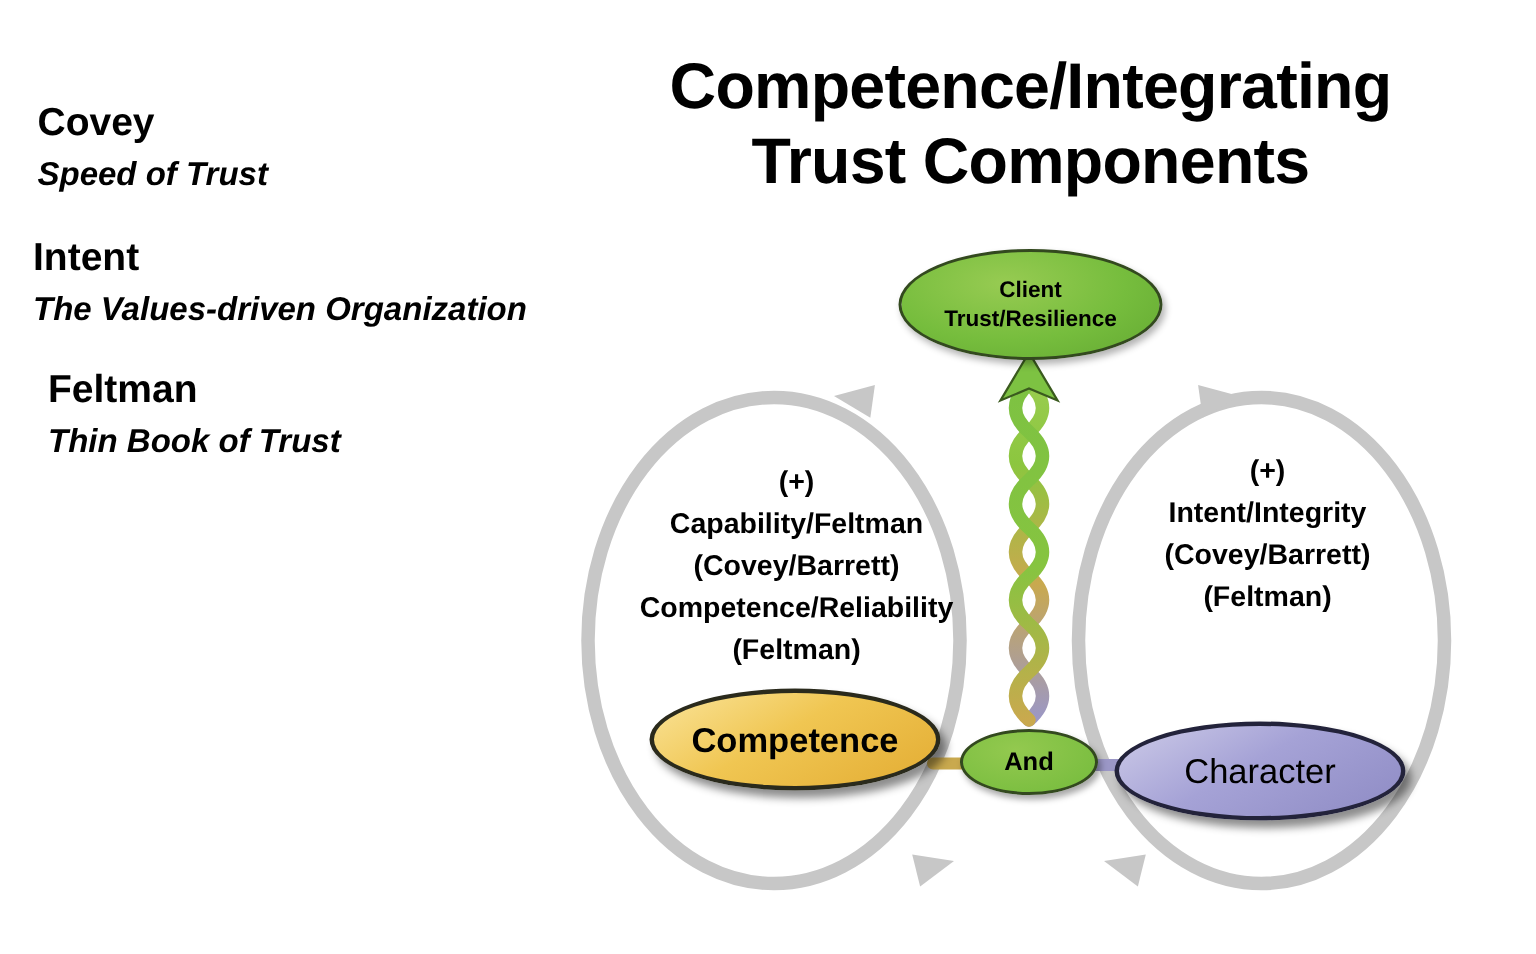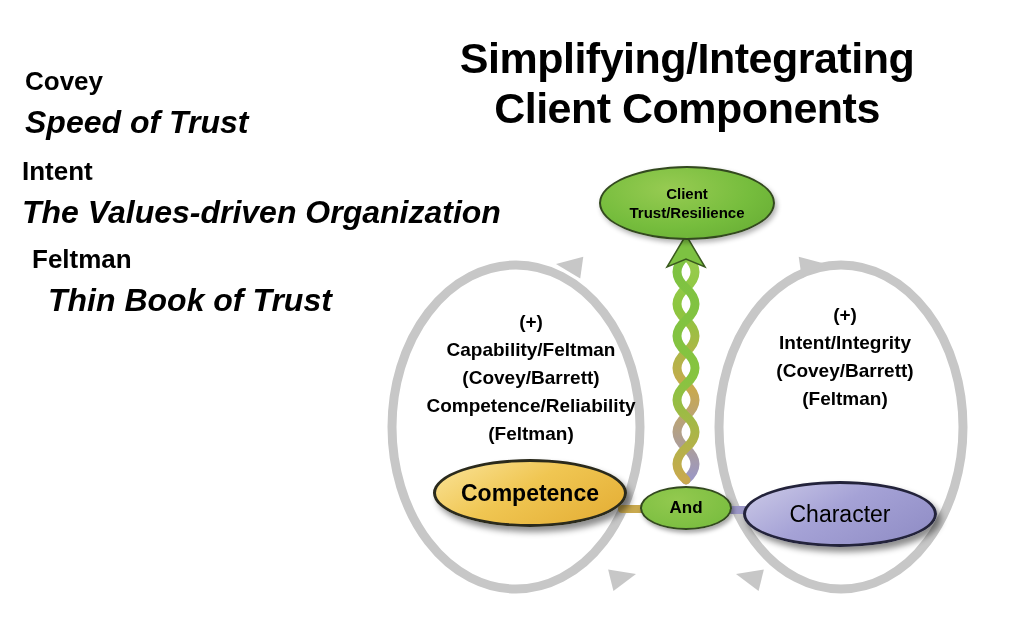--- a/index.html
+++ b/index.html
@@ -3,21 +3,21 @@
 <meta charset="utf-8">
 <style>
   html,body{margin:0;padding:0;background:#ffffff;}
   .stage{
     position:relative;width:984px;height:636px;background:#ffffff;
     font-family:"Liberation Sans",sans-serif;color:#000;overflow:hidden;
   }
   .abs{position:absolute;}
   
   .ref-author{font-size:26px;font-weight:600;line-height:1.2;}
-  .ref-work{font-size:32px;font-weight:600;font-style:italic;line-height:1.2;}
+  .ref-work{font-size:22px;font-weight:600;font-style:italic;line-height:1.2;}
   
   .title-block{left:420px;top:34px;width:534px;text-align:center;
     font-size:43px;font-weight:700;letter-spacing:-0.5px;line-height:1.16;z-index:2;}
   
   .svg-layer{left:0;top:0;z-index:1;}
   
   .ellipse{border-radius:50%;display:flex;flex-direction:column;align-items:center;
     justify-content:center;text-align:right;box-sizing:border-box;z-index:2;}
   .client-ellipse{left:599px;top:166px;width:176px;height:74px;
     background:radial-gradient(ellipse at 40% 30%, #97cb52 0%, #76bd3d 55%, #63a832 100%);
@@ -87,26 +87,26 @@
   <div class="abs" style="left:25px;top:66px;">
     <div class="ref-author">Covey</div>
     <div class="ref-work" style="margin-top:6px;">Speed of Trust</div>
   </div>
   <div class="abs" style="left:22px;top:156px;">
     <div class="ref-author">Intent</div>
     <div class="ref-work" style="margin-top:6px;">The Values-driven Organization</div>
   </div>
   <div class="abs" style="left:32px;top:244px;">
     <div class="ref-author">Feltman</div>
-    <div class="ref-work" style="margin-top:6px;margin-left:16px;">Thin Book of Trust</div>
+    <div class="ref-work" style="margin-top:6px;">Thin Book of Trust</div>
   </div>
 
   <div class="abs title-block">
-    <div>Simplifying/Integrating</div>
-    <div>Client Components</div>
+    <div>Competence/Integrating</div>
+    <div>Trust Components</div>
   </div>
 
   <div class="abs ellipse client-ellipse">
     <div>Client</div>
     <div>Trust/Resilience</div>
   </div>
 
   <div class="abs loop-text left-loop-text">
     <div>(+)</div>
     <div>Capability/Feltman</div>

